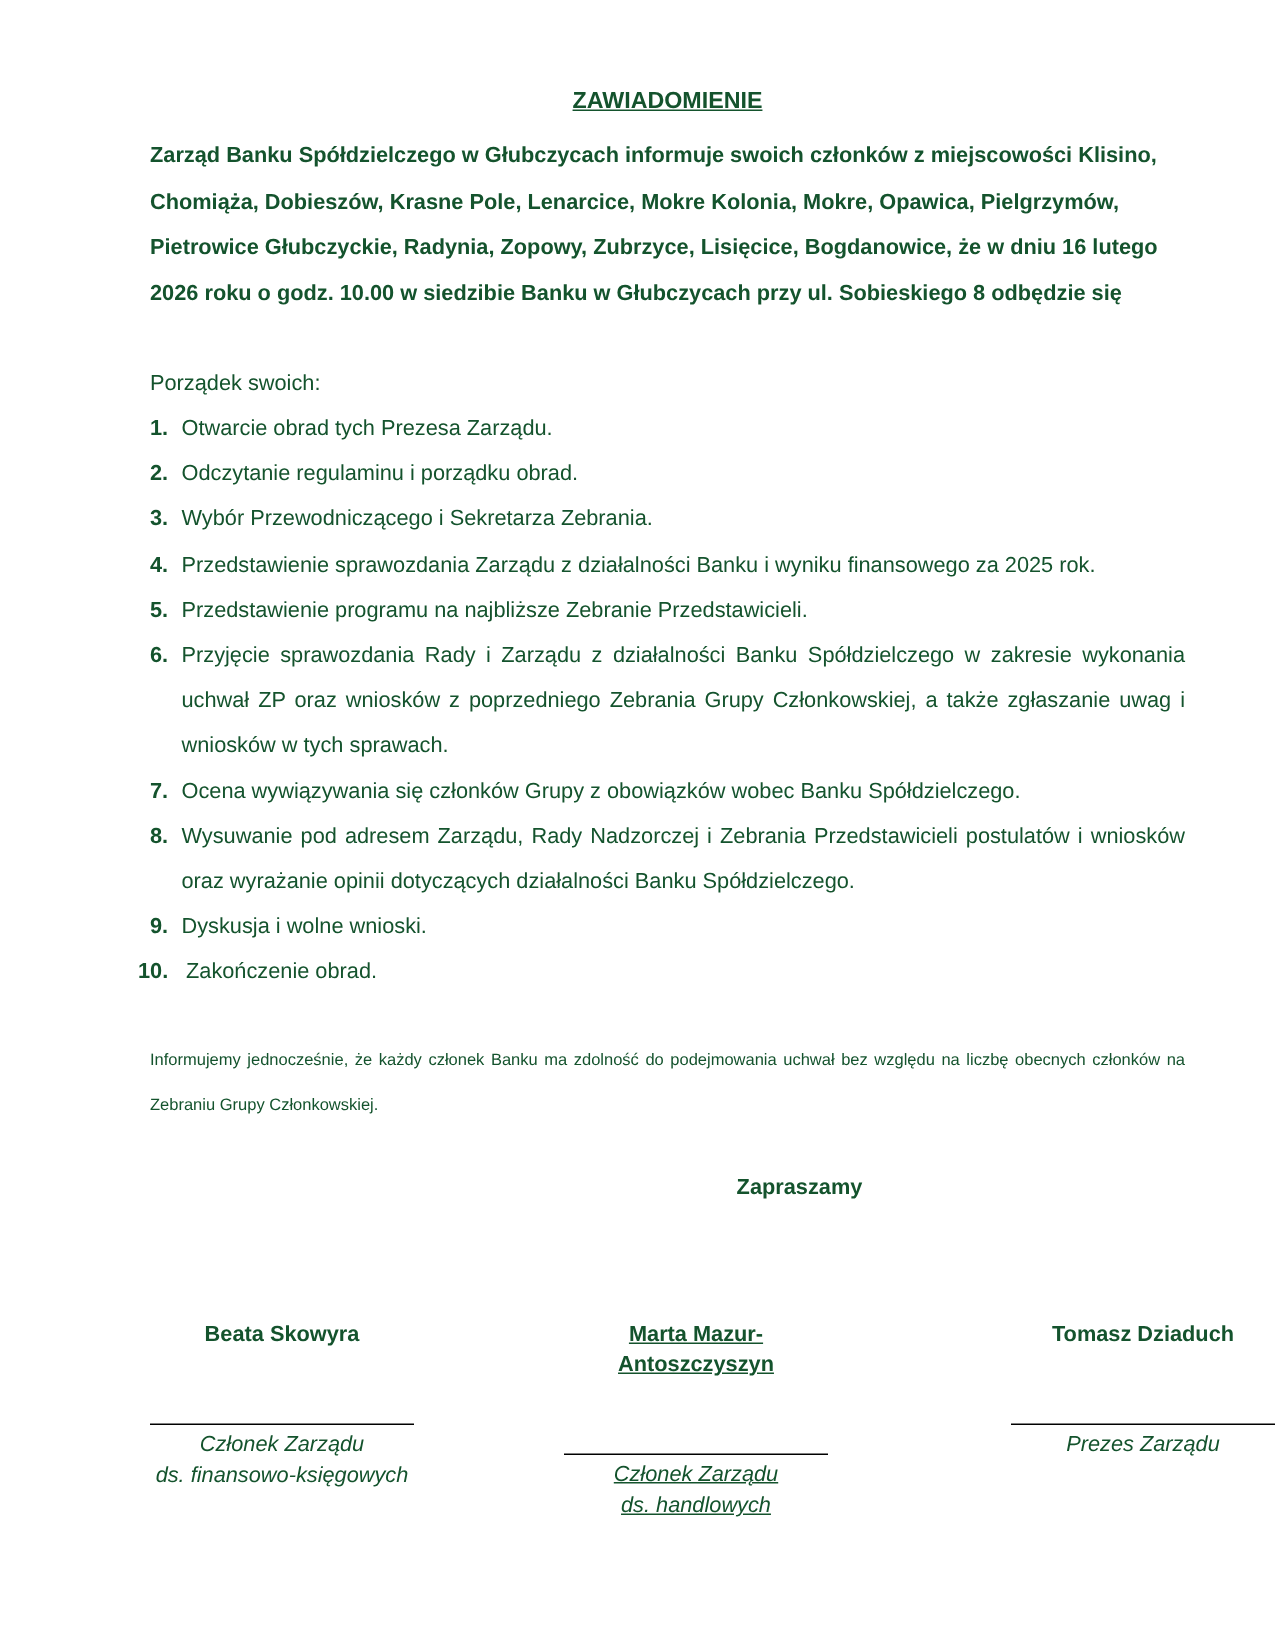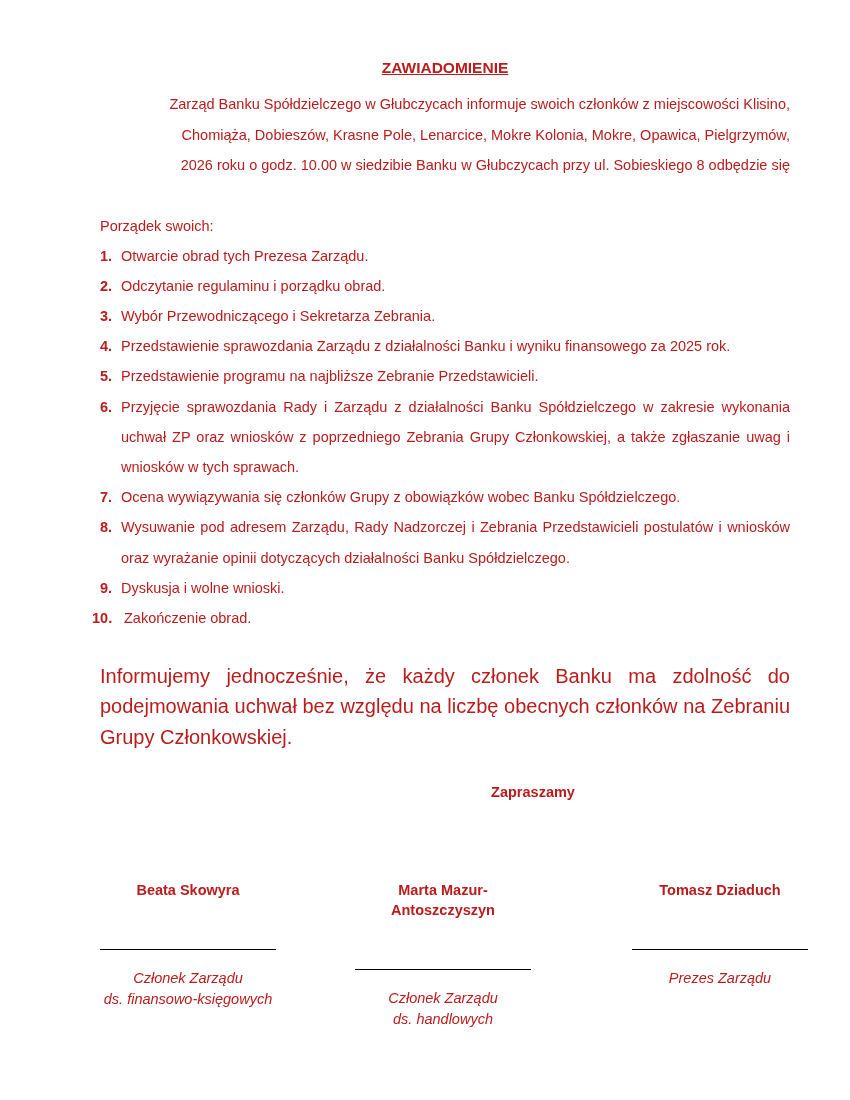--- a/index.html
+++ b/index.html
@@ -1,61 +1,62 @@
 <!DOCTYPE html>
 <html lang="pl"><head>
 <meta charset="utf-8">
 <style>
   html,body{margin:0;padding:0;background:#e8e8e8;}
   .page{
-    width:850px;height:1100px;background:#ffffff;color:#b91c1c;
+    width:850px;height:1100px;background:#ffffff;color:#14532d;
     font-family:"Liberation Sans",sans-serif;
     box-sizing:border-box;position:relative;margin:0 auto;
     overflow:hidden;
   }
   .content{padding:58px 60px 0 100px;}
   .doc-title{
     font-size:15.5px;font-weight:700;text-decoration:underline;
     text-align:center;margin:0 0 11px 0;line-height:20px;
   }
-  .intro{font-weight:400;font-size:14.5px;text-align:right;}
+  .intro{font-weight:700;font-size:14.5px;text-align:left;}
   .intro-line{line-height:30.5px;white-space:nowrap;}
   .agenda-heading{margin-top:30px;font-size:14.5px;line-height:30px;}
   .agenda{font-size:14.5px;}
   .agenda-item{display:flex;line-height:30.2px;}
   .agenda-item .num{flex:none;width:21px;font-weight:700;}
   .agenda-item.item-ten .num{width:32px;margin-left:-8px;}
   .agenda-item .txt{flex:1;text-align:justify;}
   .note{
-    margin:28px 0 8px 0;font-size:20px;line-height:30.2px;
+    margin:28px 0 8px 0;font-size:11px;line-height:30.2px;
     text-align:justify;
   }
   .closing{
     margin-top:30px;font-weight:700;font-size:14.5px;line-height:20px;
     text-align:center;position:relative;left:88px;
   }
-  .sig-row{display:flex;margin:78px 0 0 100px;}
+  .sig-row{display:flex;margin:78px 0 0 100px;justify-content:space-between;}
   .sig-col{width:176px;text-align:center;}
-  .sig-col.c2{margin-left:79px;}
+  .sig-col.c2{margin-left:79px;text-decoration:underline;}
   .sig-col.c3{margin-left:101px;}
   .sig-name{font-weight:700;font-size:14.5px;line-height:20px;}
-  .sig-line{margin-top:49px;border-top:1.5px solid #000;padding-top:18px;}
+  .sig-line{margin-top:49px;border-top:1.5px solid #000;padding-top:3px;}
   .sig-title-line{font-style:italic;font-size:14.5px;line-height:21px;min-height:21px;}
 </style>
 </head>
 <body>
 
 <div class="page">
   <div class="content">
 
     <h1 class="doc-title">ZAWIADOMIENIE</h1>
 
     <div class="intro">
       <div class="intro-line">Zarząd Banku Spółdzielczego w Głubczycach informuje swoich członków z miejscowości Klisino,</div>
       <div class="intro-line">Chomiąża, Dobieszów, Krasne Pole, Lenarcice, Mokre Kolonia, Mokre, Opawica, Pielgrzymów,</div>
+      <div class="intro-line">Pietrowice Głubczyckie, Radynia, Zopowy, Zubrzyce, Lisięcice, Bogdanowice, że w dniu 16 lutego</div>
       <div class="intro-line">2026 roku o godz. 10.00 w siedzibie Banku w Głubczycach przy ul. Sobieskiego 8 odbędzie się</div>
     </div>
 
     <div class="agenda-heading">Porządek swoich:</div>
 
     <div class="agenda">
       <div class="agenda-item">
         <span class="num">1.</span>
         <span class="txt">Otwarcie obrad tych Prezesa Zarządu.</span>
       </div>

